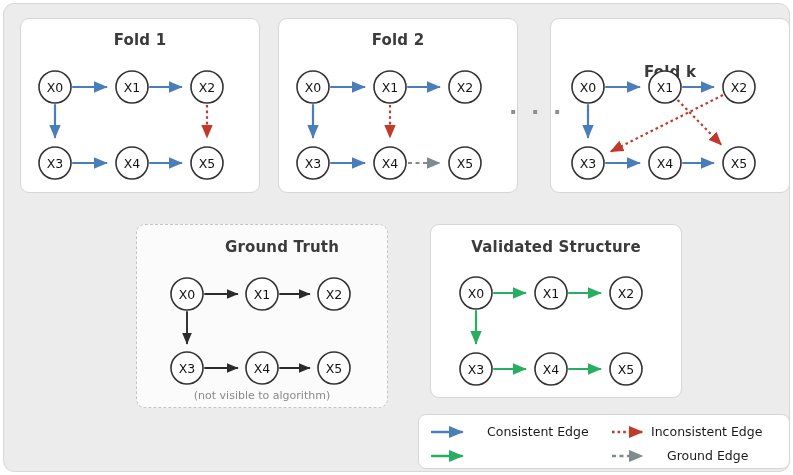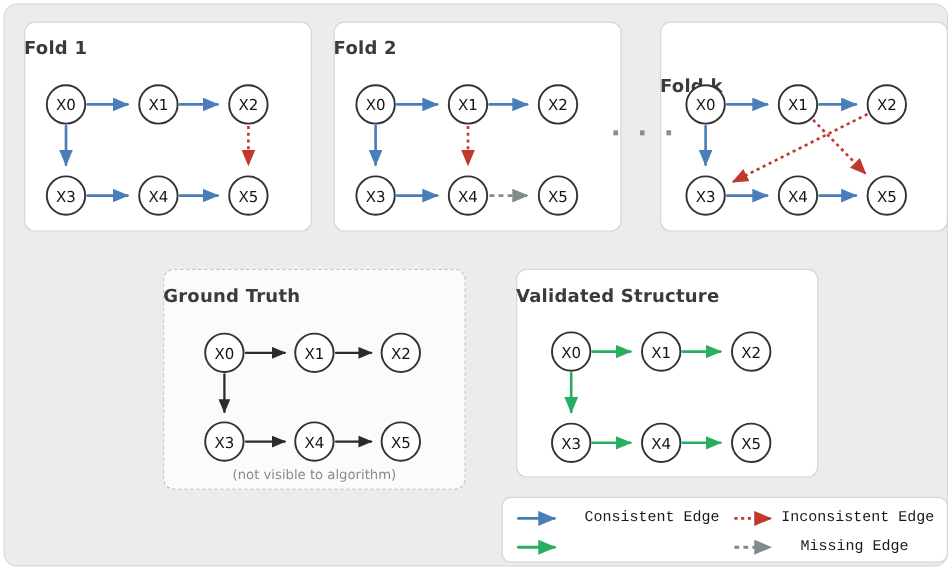--- a/index.html
+++ b/index.html
@@ -35,21 +35,21 @@
     border-radius: 9px;
   }
   .card.dashed {
     background: #fbfbfb;
     border: 1px dashed #c4c4c4;
   }
   .panel-title {
     position: absolute;
     left: 0;
     right: 0;
-    text-align: left;
+    text-align: center;
     font-size: 15px;
     font-weight: bold;
     color: #3b3b3b;
     letter-spacing: 0.2px;
     white-space: nowrap;
   }
   .panel-caption {
     position: absolute;
     left: 0;
     right: 0;
@@ -89,21 +89,20 @@
     position: absolute;
     box-sizing: border-box;
     background: #ffffff;
     border: 1px solid #d6d6d6;
     border-radius: 8px;
   }
   .legend-row {
     position: absolute;
     display: flex;
     white-space: nowrap;
-    font-family: Liberation Mono, monospace;
   }
   .legend-label {
     font-size: 12.5px;
     color: #1a1a1a;
     margin-left: 9px;
   }
 </style>
 </head>
 <body>
 
@@ -321,15 +320,15 @@
       <line x1="612" y1="456" x2="642" y2="456" stroke="#7f8c8d" stroke-width="2.4" stroke-linecap="butt" marker-end="url(#larrow-missing)" stroke-dasharray="4 3.5"></line>
     </svg>
 
   <div class="legend-row" style="left:478px; top:424px;">
     <span class="legend-label">Consistent Edge</span>
   </div>
   <div class="legend-row" style="left:642px; top:424px;">
     <span class="legend-label">Inconsistent Edge</span>
   </div>
   <div class="legend-row" style="left:658px; top:448px;">
-    <span class="legend-label">Missing Edge</span>
+    <span class="legend-label">Ground Edge</span>
   </div>
 </div>
 
 </body></html>

